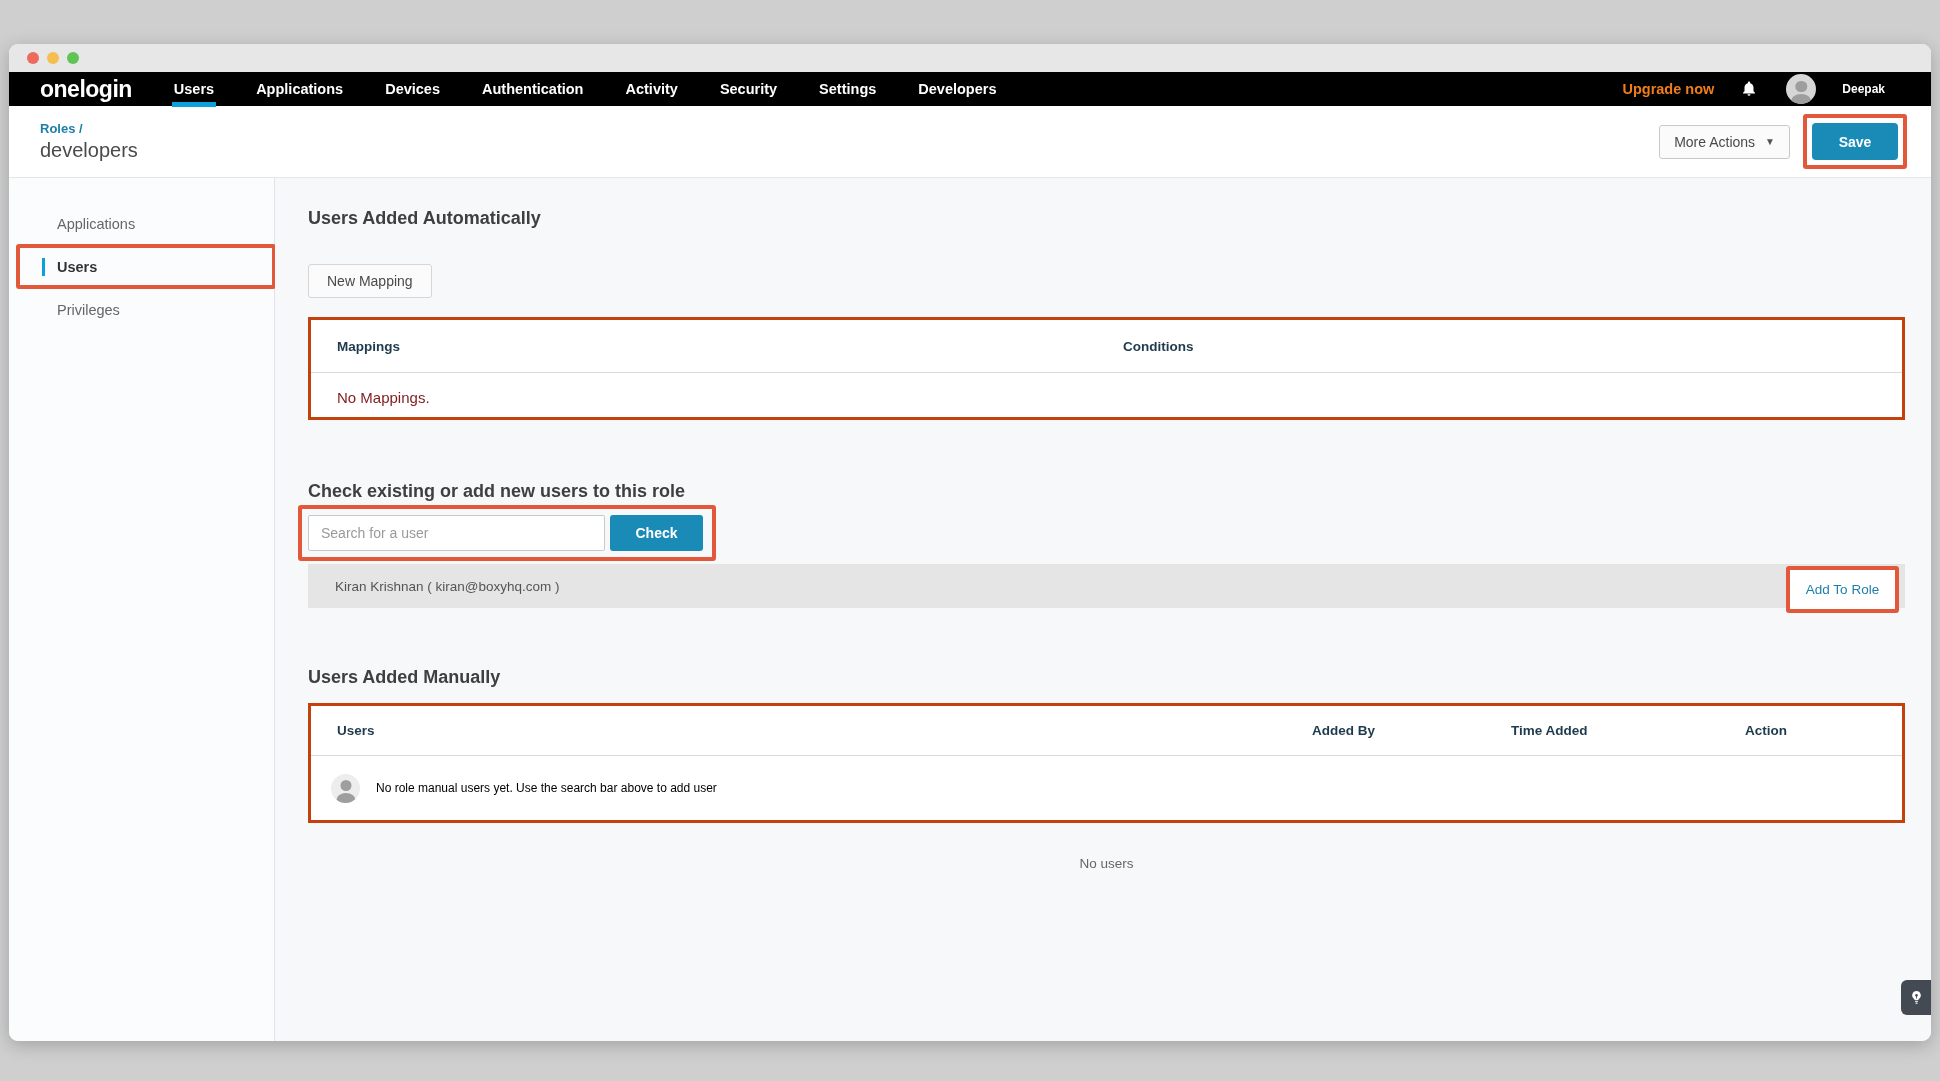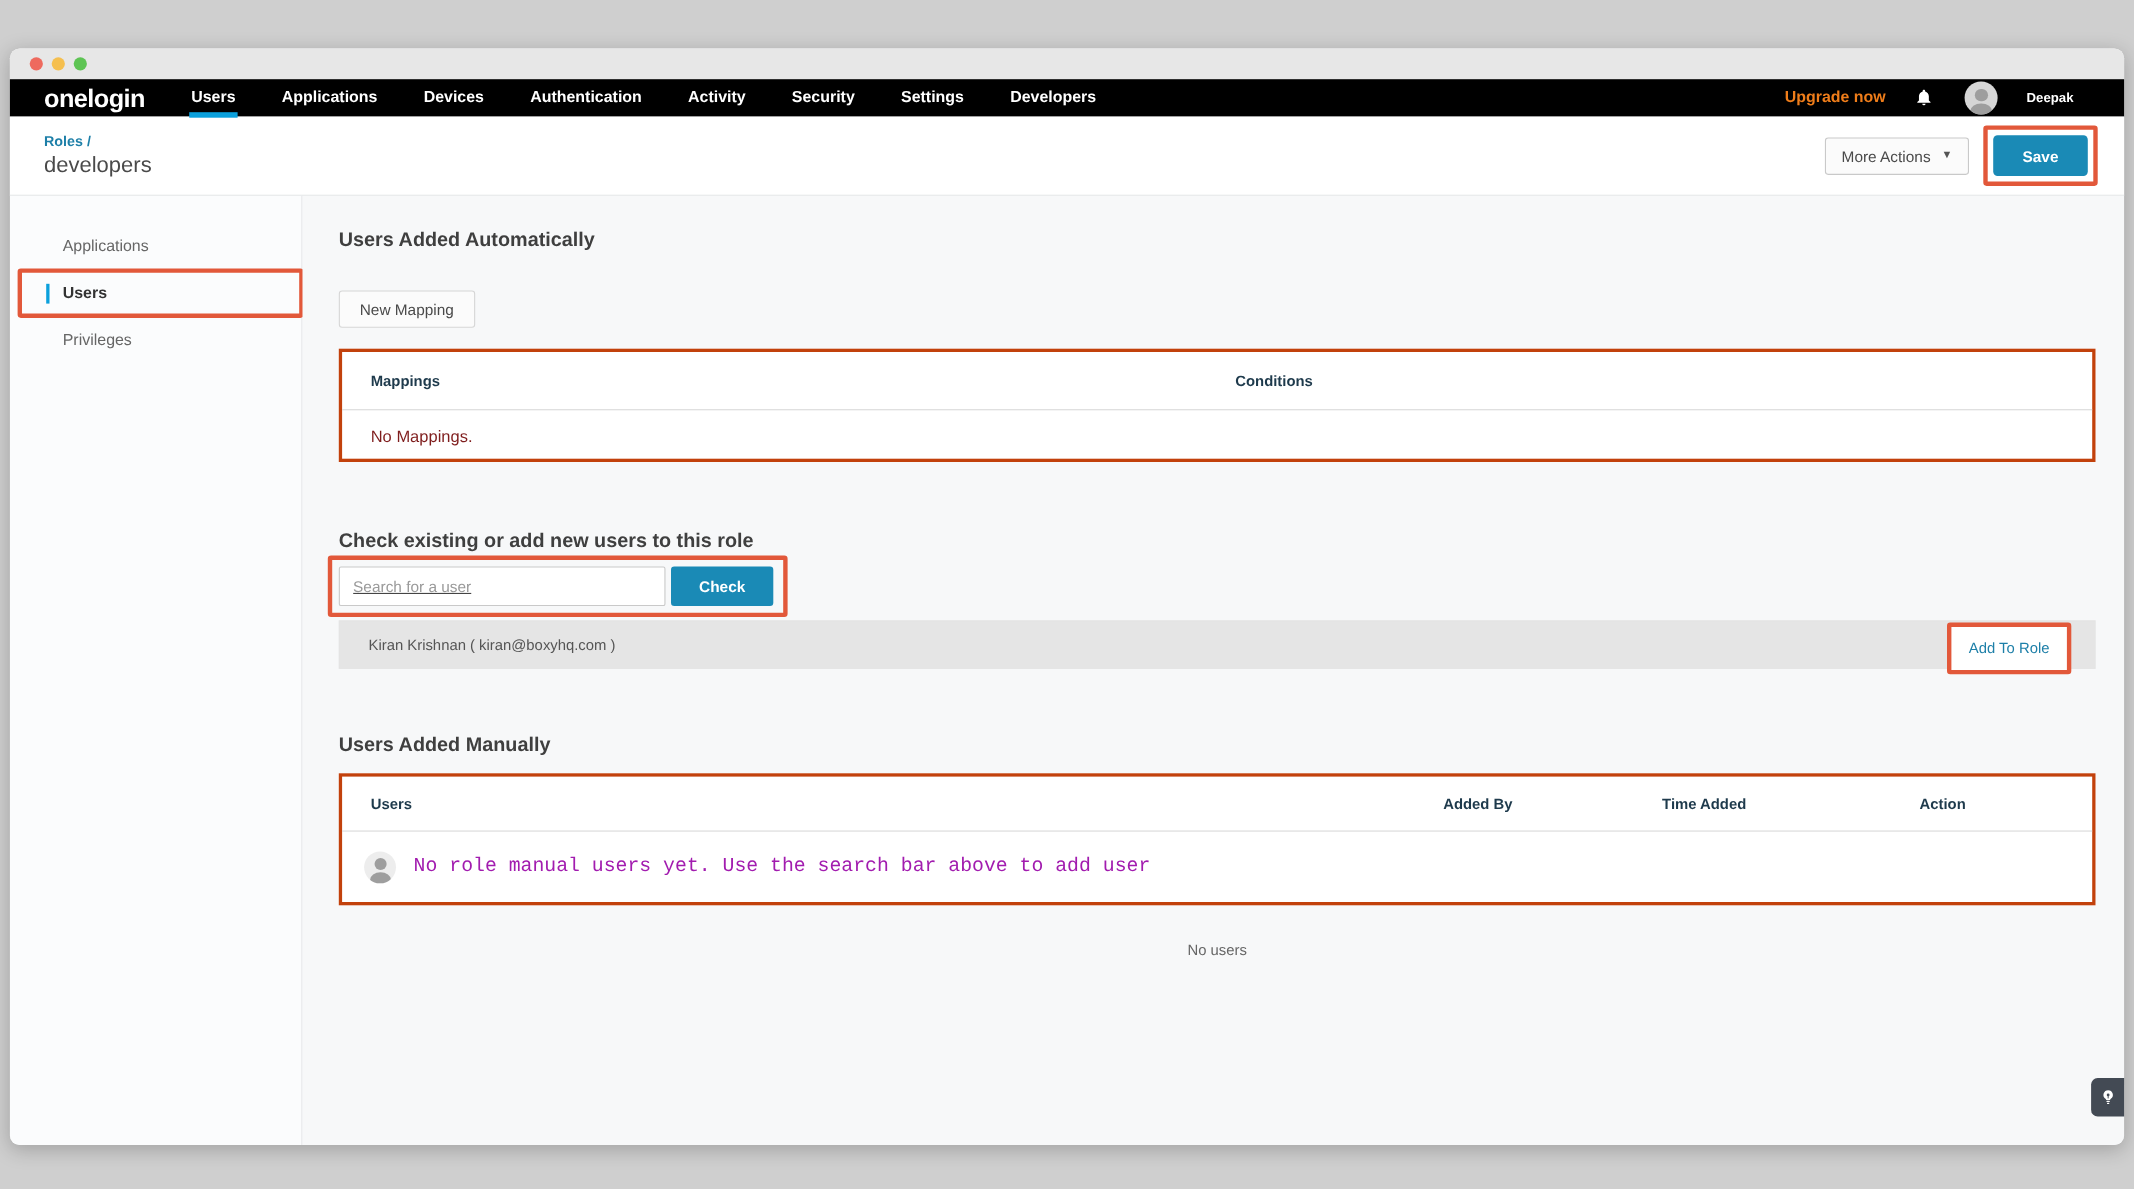--- a/index.html
+++ b/index.html
@@ -112,46 +112,46 @@
   .card1 .tempty { height:49px; display:flex; align-items:center; padding-left:26px;
     font-size:15px; color:#7f1d1d; }
   .heading2 { margin-top:61px; }
   .search-annotation-wrap {
     margin-top:4px; display:inline-flex; align-items:center; gap:5px;
     border:4px solid var(--annotation,#e2583a); border-radius:3px; padding:6px 9px 6px 6px;
     margin-left:-10px;
   }
   .search-input {
     width:297px; height:36px; background:#fff; border:1px solid #c9c9c9; border-radius:2px;
-    padding:16px 12px; font-size:14px; color:#444; font-family:inherit;text-decoration:underline;
+    padding:16px 12px; font-size:14px; color:#444; font-family:inherit;
   }
   .search-input::placeholder { color:#9a9a9a; }
   .btn-check {
     width:93px; height:36px; background:var(--button,#1a8ab6); color:#fff; border:none;
     border-radius:3px; font-size:14px; font-weight:700; cursor:pointer; font-family:inherit;
   }
   .result-row {
     margin-top:3px; height:44px; background:#e5e5e5; border:1px solid #e4e4e4;
     display:flex; align-items:center; padding-left:26px; position:relative;
   }
   .result-text { font-size:13.5px; color:#555; }
   .role-annotation {
-    position:absolute; right:21px; top:1px; width:113px; height:47px;
+    position:absolute; right:5px; top:1px; width:113px; height:47px;
     background:#fff; display:flex; align-items:center; justify-content:center;
   }
   .add-role-link { color:var(--link,#1d7fa8); font-size:13.5px; cursor:pointer; pointer-events:auto; }
   .heading3 { margin-top:59px; }
   .card2 { margin-top:16px; }
   .card2 .thead {
     height:50px; display:grid; grid-template-columns:975px 199px 234px 1fr;
     align-items:center; padding-left:26px; border-bottom:1px solid #d9d9d9;
   }
   .card2 .tempty { height:64px; display:flex; align-items:center; padding-left:20px; gap:16px; }
   .row-avatar { width:29px; height:29px; border-radius:50%; background:#ededed; position:relative; overflow:hidden; flex:0 0 auto; }
-  .empty-msg { font-size:18px; color:#a21caf;font-family:Liberation Mono, monospace; }
+  .empty-msg { font-size:12px; color:#000000; }
   .no-users { margin-top:33px; text-align:center; font-size:13.5px; color:#666; }
   .help-tab {
     position:absolute; right:0; top:936px; width:30px; height:35px;
     background:#434a54; border-radius:6px 0 0 6px;
     display:flex; align-items:center; justify-content:center; cursor:pointer;
   }
 </style>
 </head>
 <body>
 

